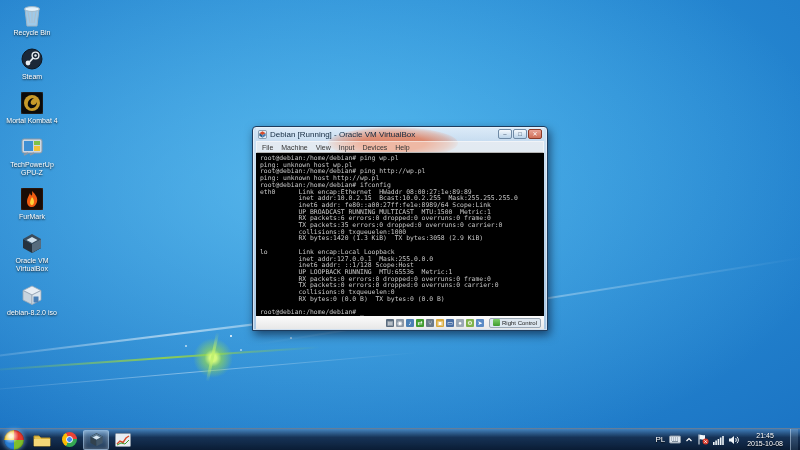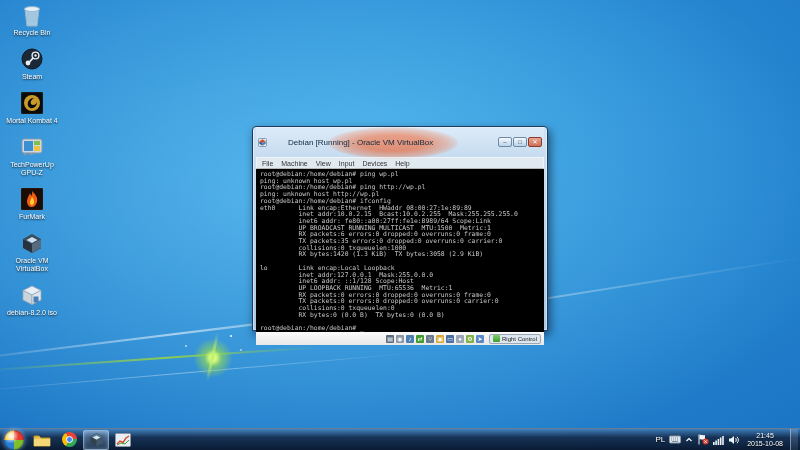--- a/index.html
+++ b/index.html
@@ -41,22 +41,22 @@
   .art svg { display:block; }
 
   
   .vmwin { position:absolute; left:252px; top:126px; width:296px; height:205px;
     border:1px solid #1d3c5e; border-radius:4px 4px 0 0;
     background:linear-gradient(#cfe2f4, #a9c7e4);
     box-shadow:0 0 0 1px rgba(255,255,255,0.45) inset, 2px 4px 10px rgba(0,0,20,0.55);
     padding:0 3px 3px 3px; }
   .orange-glow { position:absolute; left:75px; top:0px; width:130px; height:32px; border-radius:50%;
     background:radial-gradient(ellipse, rgba(235,85,30,0.95) 0 35%, rgba(235,95,40,0.5) 60%, rgba(235,95,40,0) 75%); }
-  .titlebar { position:relative; height:30px; display:flex; align-items:center; padding:0 2px; z-index:2;
-    background:linear-gradient(rgba(235,244,252,0.5), rgba(190,214,236,0.35));gap:18px; }
+  .titlebar { position:relative; height:14px; display:flex; align-items:center; padding:0 2px; z-index:2;
+    background:linear-gradient(rgba(235,244,252,0.5), rgba(190,214,236,0.35)); }
   .titlebar .ticon { width:9px; height:9px; margin-right:3px; flex:none; }
   .title-text { font-size:8px; color:#12293f; white-space:nowrap; overflow:hidden; flex:1; }
   .winbtns { display:flex; gap:1px; flex:none; }
   .wbtn { width:14px; height:10px; border:1px solid #6f8aa5; border-radius:2px;
     background:linear-gradient(rgba(255,255,255,0.75), rgba(170,200,225,0.55));
     font-size:6px; line-height:8px; text-align:center; color:#243c55; }
   .wbtn.close { background:linear-gradient(#e9a395,#cf6f57); border-color:#8a3a28; color:#fff; }
 
   .menubar { position:relative; z-index:2; height:12px; display:flex; align-items:center; gap:8px;
     background:rgba(240,240,240,0.62); border:1px solid rgba(255,255,255,0.5); border-bottom:1px solid #b5b5b5;

